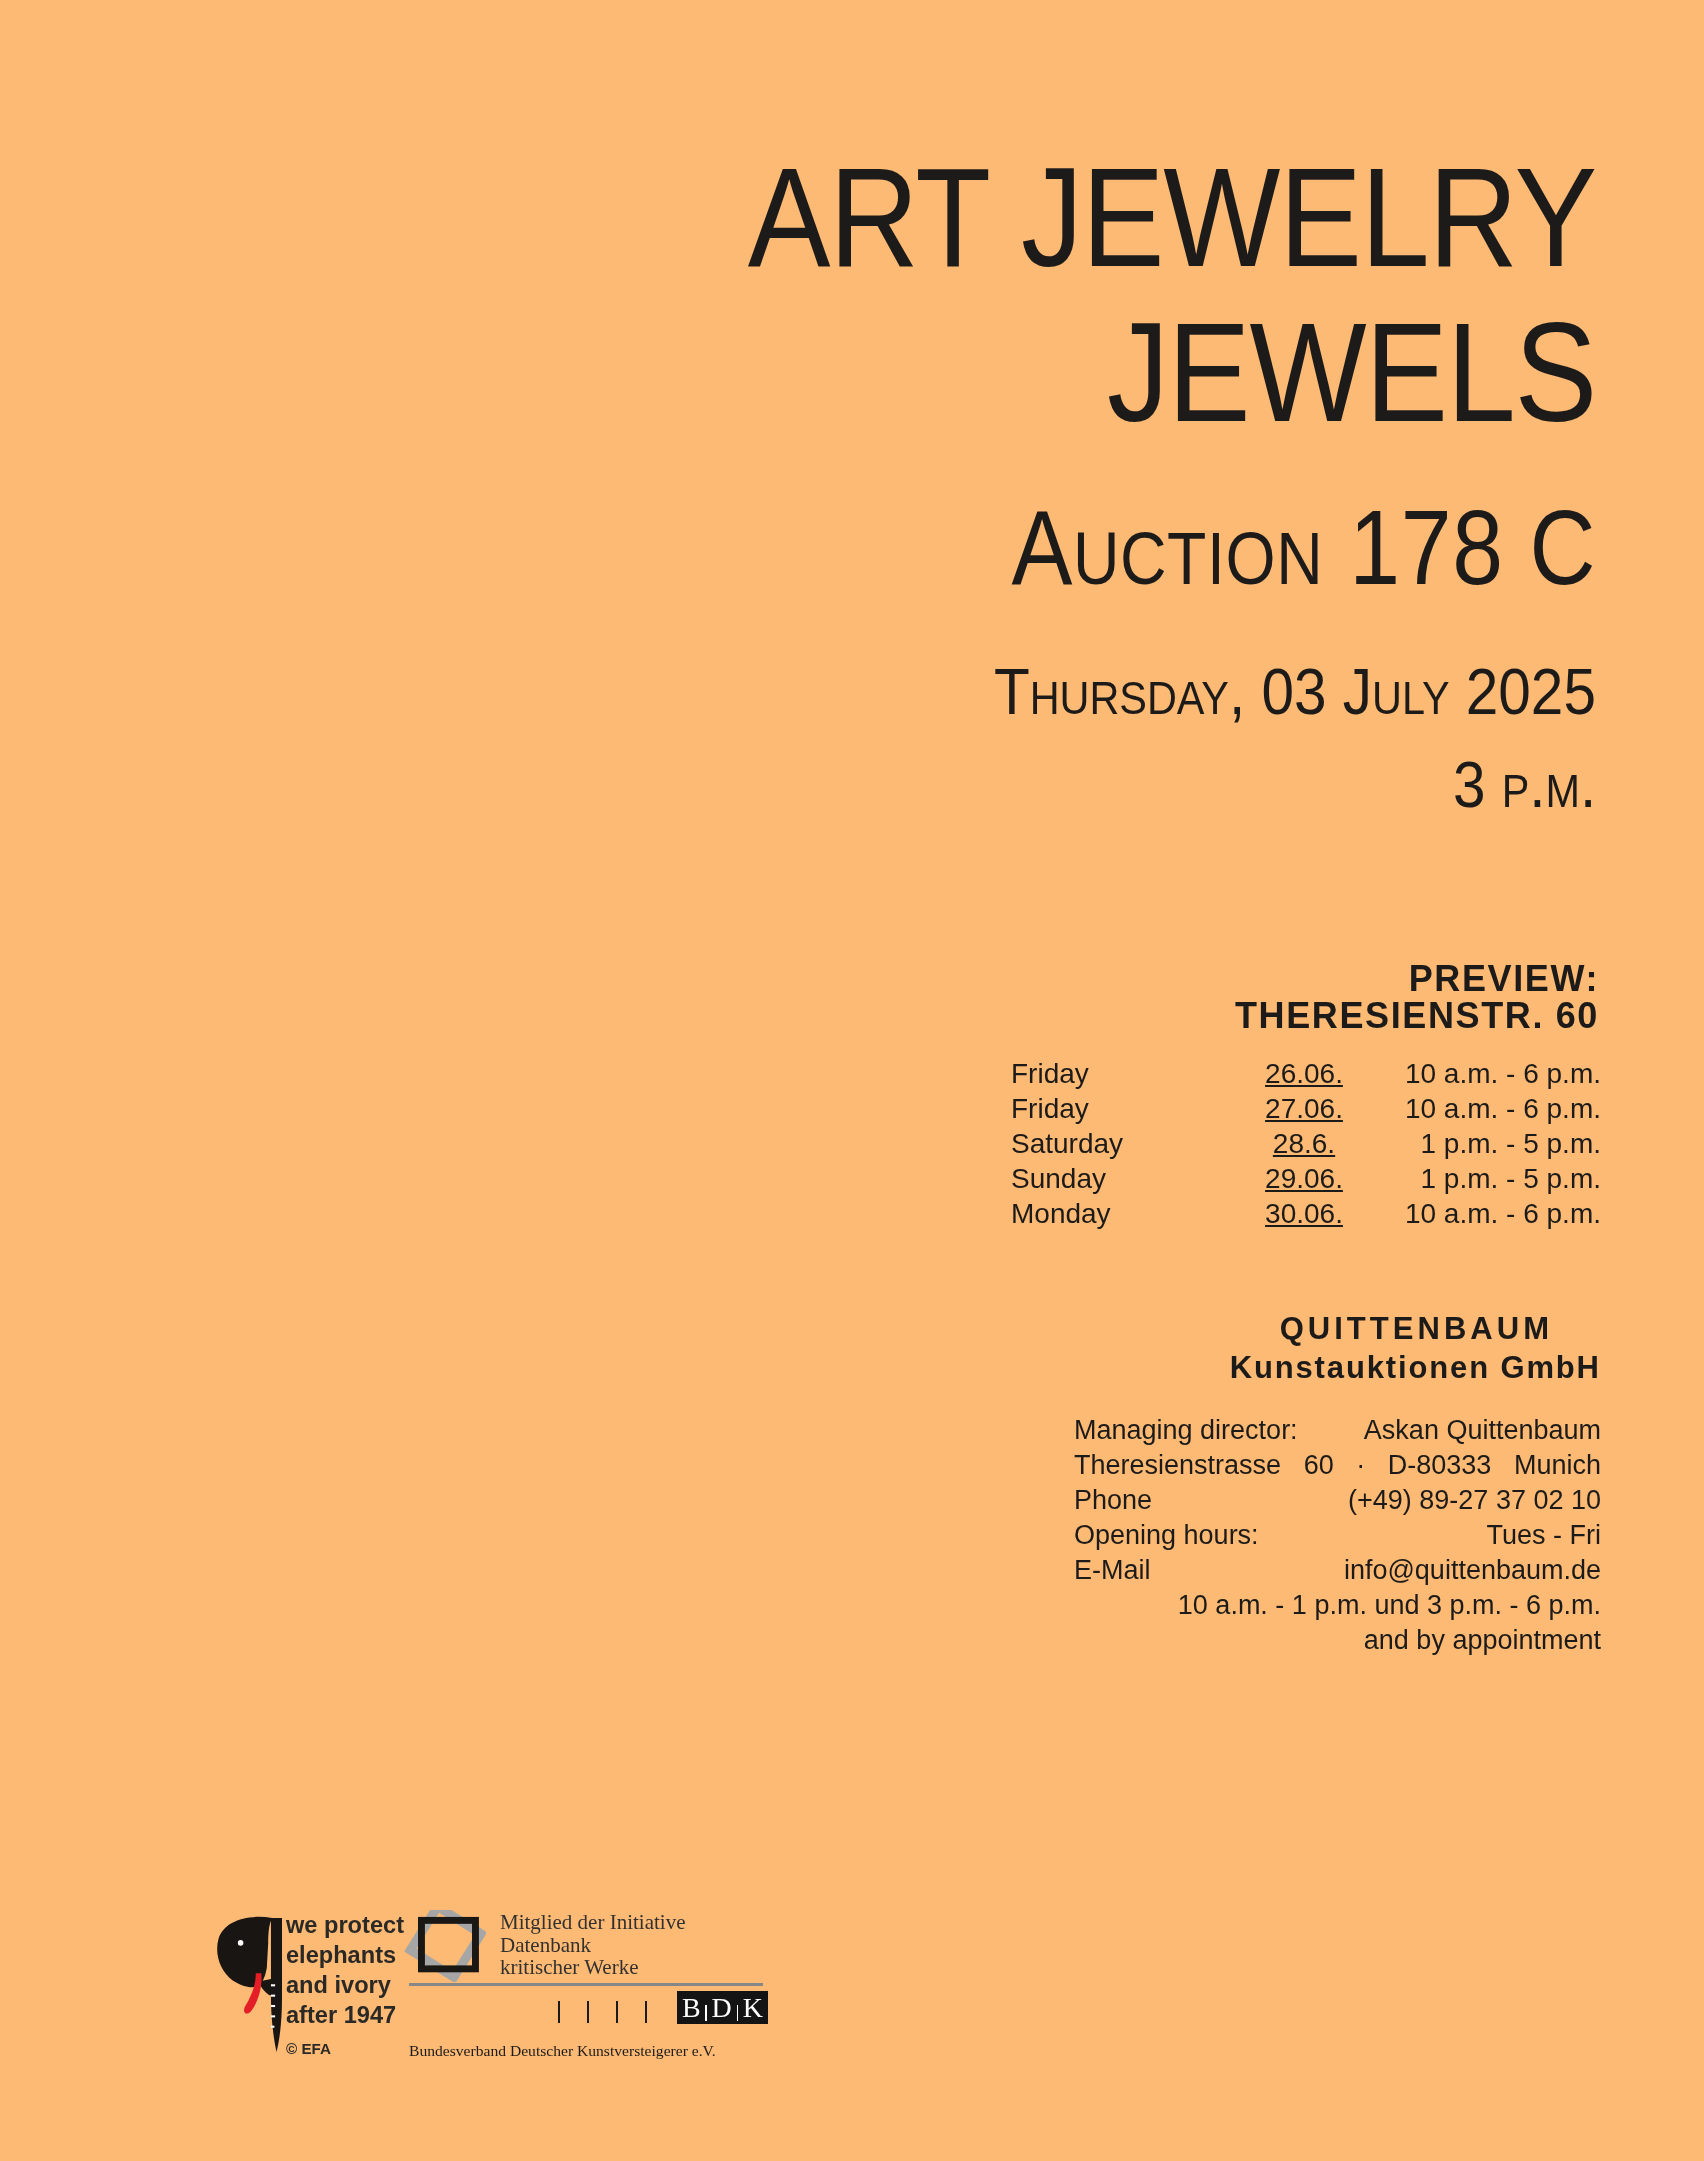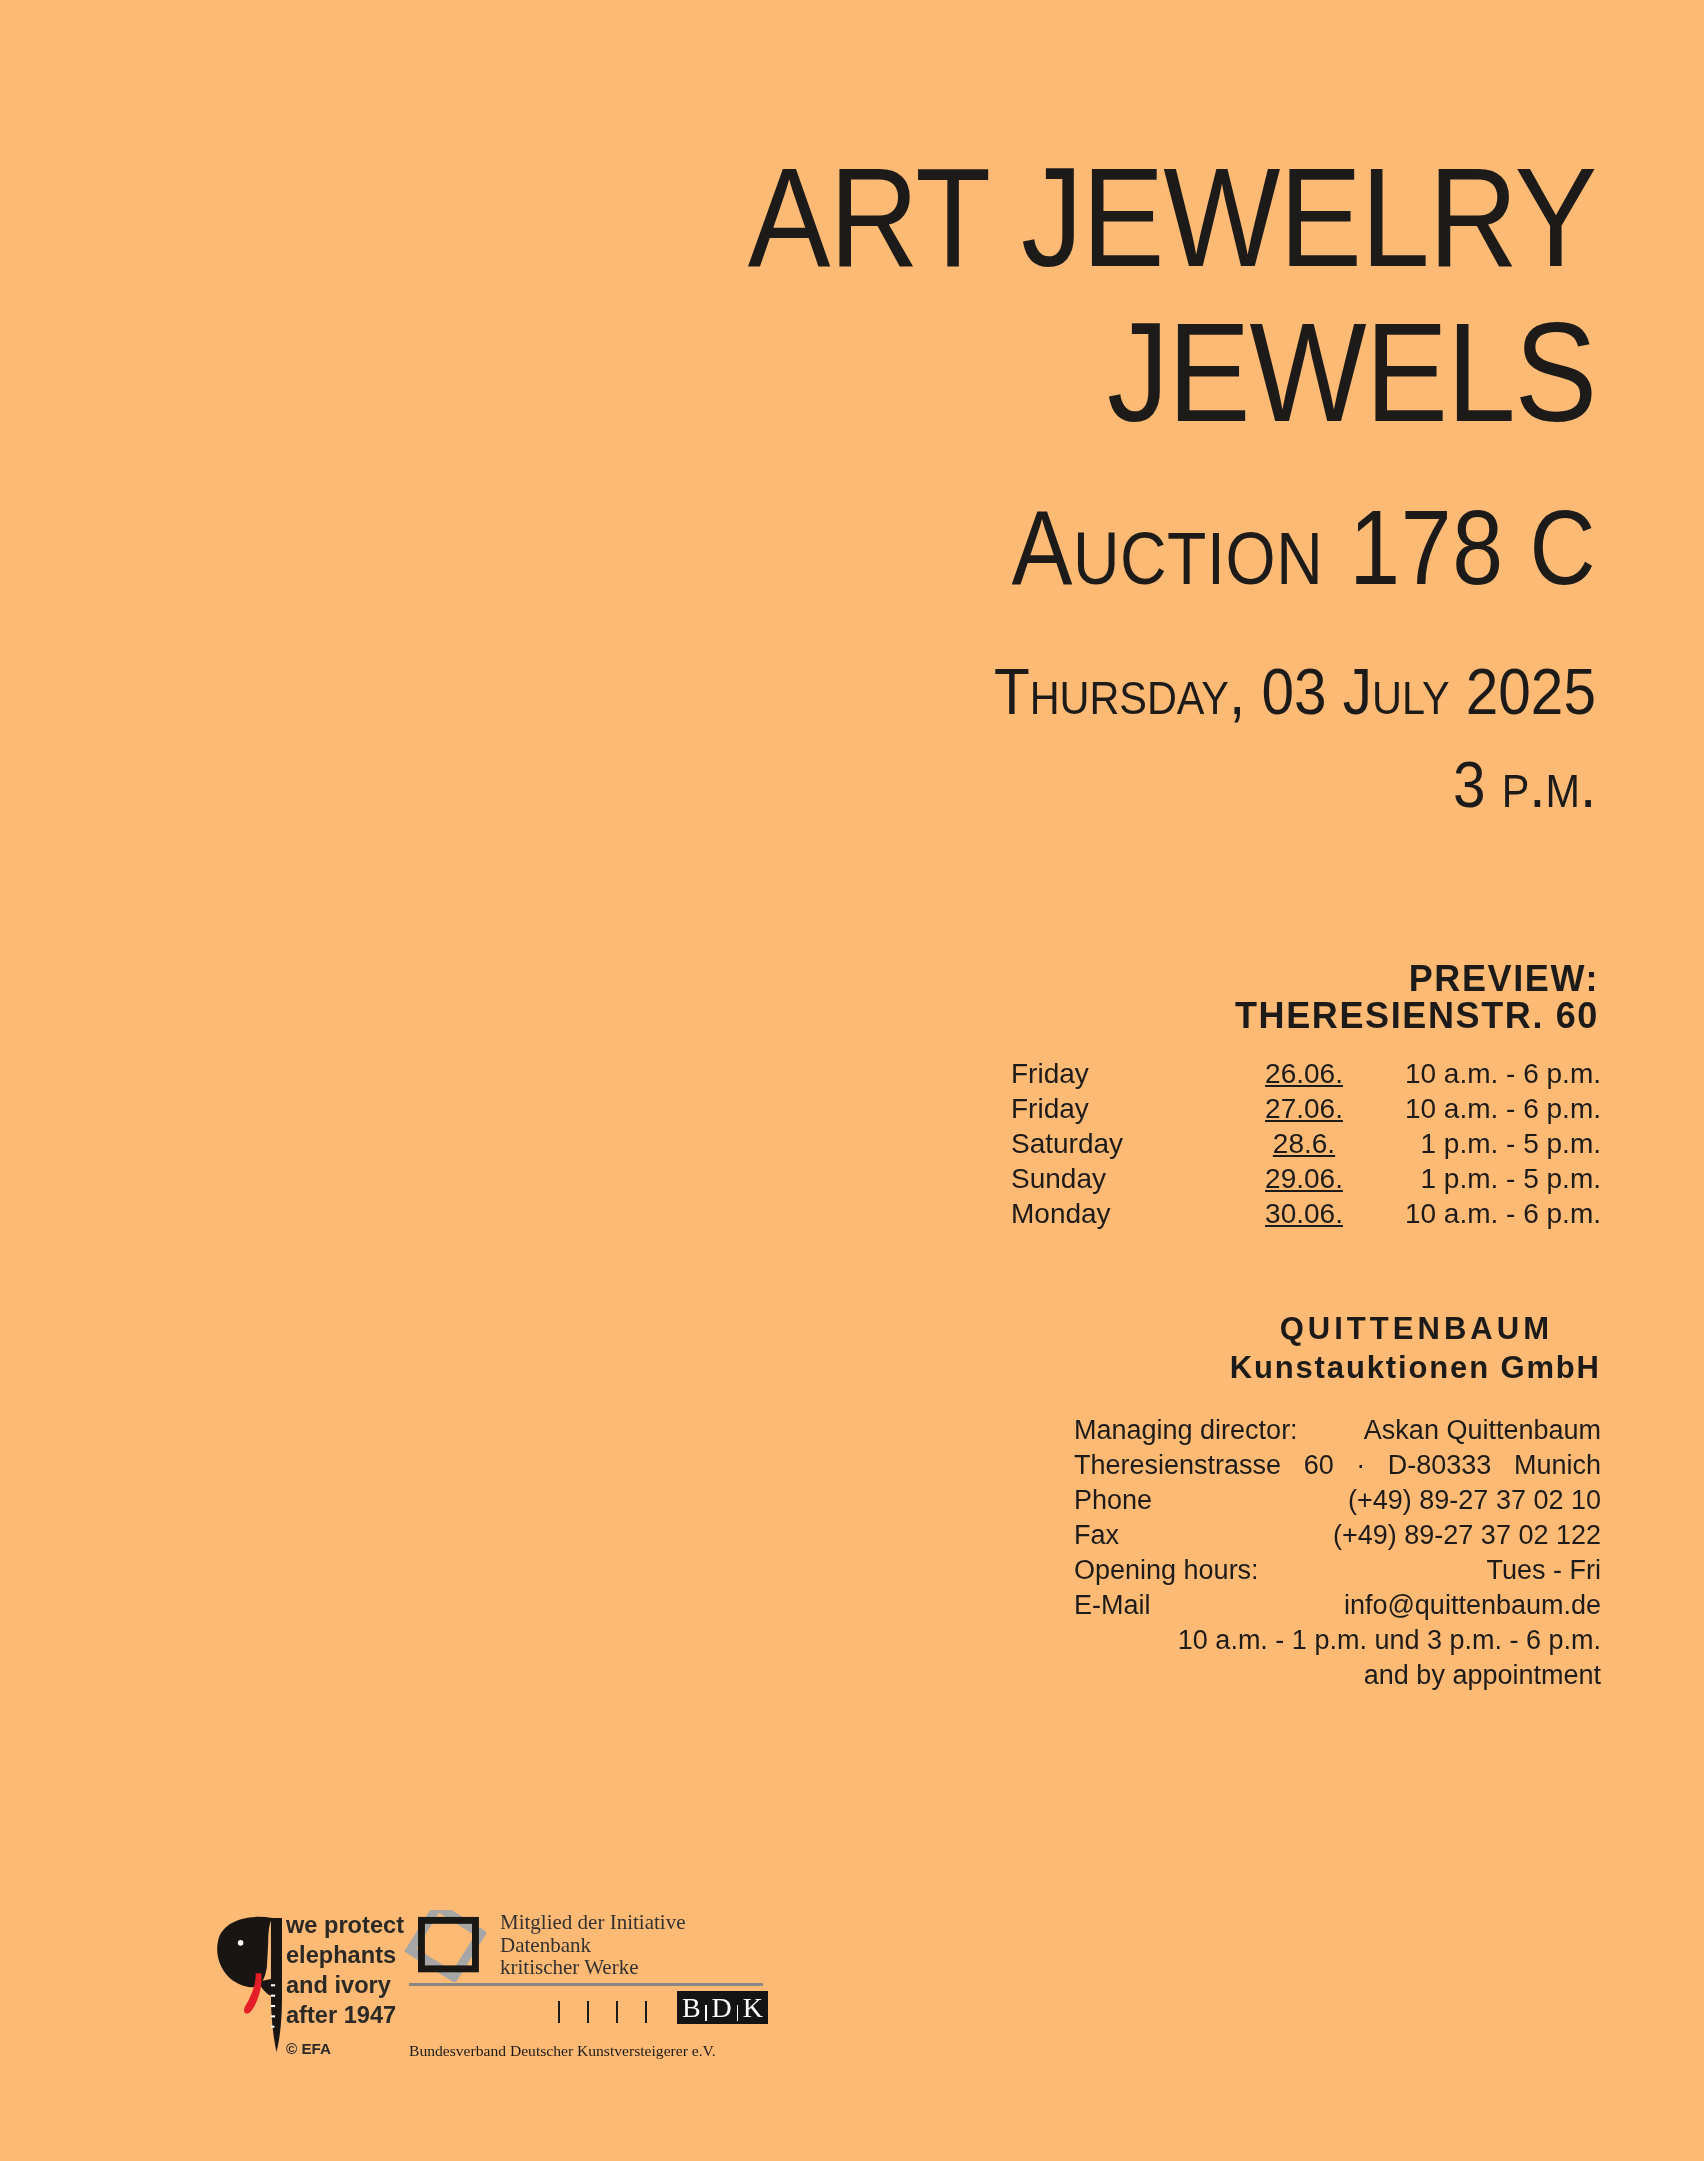--- a/index.html
+++ b/index.html
@@ -146,24 +146,20 @@
       <span>60</span>
       <span>·</span>
       <span>D-80333</span>
       <span>Munich</span>
     </div>
     <div class="row">
       <span>Phone</span>
       <span>(+49) 89-27 37 02 10</span>
     </div>
     <div class="row">
-      <span>Fax</span>
-      <span>(+49) 89-27 37 02 122</span>
-    </div>
-    <div class="row">
       <span>Opening hours:</span>
       <span>Tues - Fri</span>
     </div>
     <div class="row">
       <span>E-Mail</span>
       <span>info@quittenbaum.de</span>
     </div>
     <div class="right-line">10 a.m. - 1 p.m. und 3 p.m. - 6 p.m.</div>
     <div class="right-line">and by appointment</div>
   </div>

